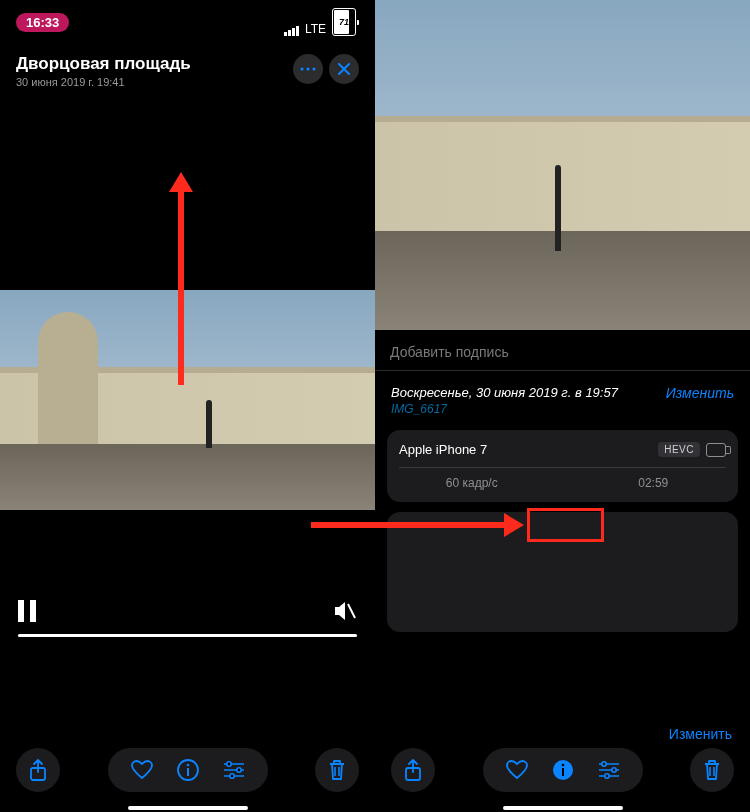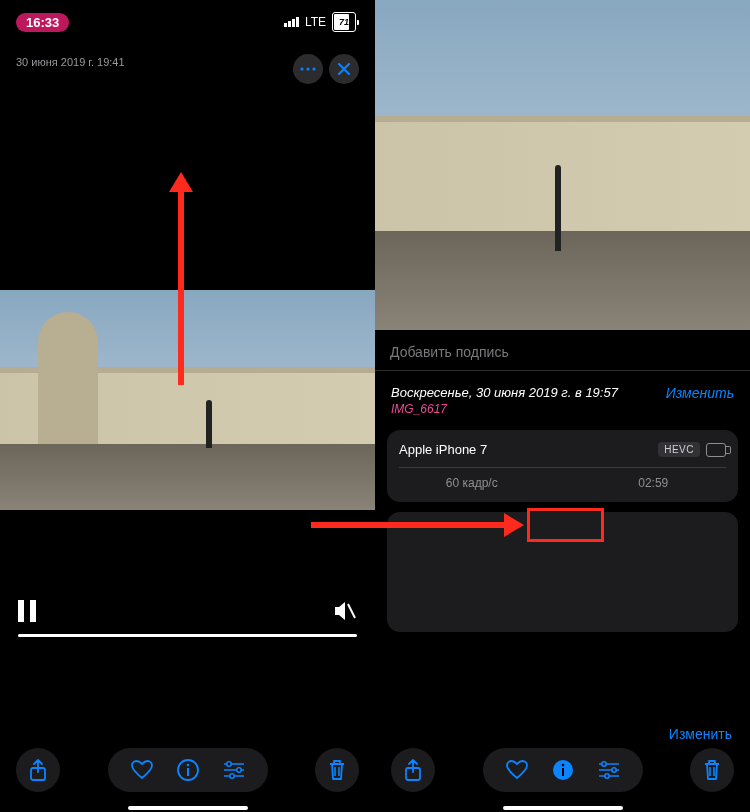--- a/index.html
+++ b/index.html
@@ -10,27 +10,27 @@
     display: flex;
     overflow: hidden;
     position: relative;
   }
   .panel { width: 375px; height: 812px; background: #000; position: relative; }
   .panel-right { background: #000; }
 
   
   .statusbar { height: 44px; padding: 0 16px; display: flex; align-items: center; justify-content: space-between; }
   .time-pill { background: #be185d; color: #fff; font-size: 13px; font-weight: 600; padding: 2px 10px; border-radius: 12px; }
-  .status-right { display: flex; align-items: center; gap: 6px; color: #fff; font-size: 12px; }
+  .status-right { display: flex; align-items: flex-end; gap: 6px; color: #fff; font-size: 12px; }
   .signal-bars { display: flex; align-items:flex-end; gap:1px; }
   .signal-bars span { width:3px; background:#fff; display:block; }
   .signal-bars span:nth-child(1){height:4px;} .signal-bars span:nth-child(2){height:6px;}
   .signal-bars span:nth-child(3){height:8px;} .signal-bars span:nth-child(4){height:10px;}
   .battery { display:flex; align-items:center; gap:1px;}
-  .battery-body { width:24px; height:20px; border:1px solid #fff; border-radius:3px; position:relative; display:flex; align-items:center; justify-content:center;font-style:italic; }
+  .battery-body { width:24px; height:28px; border:1px solid #fff; border-radius:3px; position:relative; display:flex; align-items:center; justify-content:center;font-style:italic; }
   .battery-level { position:absolute; left:1px; top:1px; bottom:1px; width:70%; background:#fff; border-radius:1px; }
   .battery-txt { font-size:9px; font-weight:700; color:#000; position:relative; z-index:1; }
   .battery-tip { width:2px; height:5px; background:#fff; border-radius:0 1px 1px 0; }
 
   
   .lheader { padding: 10px 16px 0; display:flex; justify-content:space-between; align-items:flex-start; }
   .ltitle h1 { color:#fff; font-size:17px; font-weight:600; }
   .ltitle p { color:#9a9a9e; font-size:11px; margin-top:2px; }
   .lheader-btns { display:flex; gap:6px; }
   .round-btn { width:30px; height:30px; border-radius:50%; background:#2c2c2e; display:flex; align-items:center; justify-content:center; color:#0a84ff; }
@@ -63,21 +63,21 @@
   
   .toolbar { position:absolute; left:0; right:0; bottom:14px; padding:0 16px 6px; display:flex; justify-content:space-between; align-items:center; }
   .tb-btn { background:#1c1c1e; border-radius:22px; height:44px; min-width:44px; display:flex; align-items:center; justify-content:center; color:#0a84ff; }
   .tb-pill { width:160px; gap:24px; }
   .home-ind { position:absolute; bottom:2px; left:50%; transform:translateX(-50%); width:120px; height:4px; background:#fff; border-radius:2px; }
 
   
   .caption { color:#7a7a7e; font-size:14px; padding:14px 15px 10px; border-bottom:0.5px solid #2c2c2e; }
   .info-head { padding:14px 16px 4px; display:flex; justify-content:space-between; align-items:flex-start;font-style:italic; }
   .info-date { color:#fff; font-size:13px; }
-  .info-file { color:#ec4899; font-size:12px; margin-top:2px; }
+  .info-file { color:#0369a1; font-size:12px; margin-top:2px; }
   .link { color:#0a84ff; font-size:14px; }
 
   .card { background:#1c1c1e; border-radius:13px; margin:10px 12px 8px; padding:12px; color:#fff; font-size:13px; position:relative; }
   .card-top { display:flex; justify-content:space-between; align-items:center; margin-bottom:8px; }
   .badges { display:flex; align-items:center; gap:6px; }
   .badge { background:#323236; border-radius:4px; padding:2px 6px; font-size:10px; color:#d0d0d4; letter-spacing:0.5px; }
   .cam-icon { width:20px; height:14px; border:1.5px solid #8e8e93; border-radius:3px; position:relative; }
   .cam-icon::after { content:''; position:absolute; right:-6px; top:2px; width:4px; height:6px; border:1.5px solid #8e8e93; border-left:none; border-radius:0 2px 2px 0; }
   .card-mid { color:#8e8e93; font-size:12px; line-height:1.5; }
   .card-foot { display:flex; justify-content:space-between; color:#8e8e93; font-size:12px; margin-top:10px; border-top:0.5px solid #3a3a3c; padding-top:8px;gap:36px; }
@@ -116,20 +116,21 @@
             <div class="battery-level"></div>
             <span class="battery-txt">71</span>
           </div>
         <div class="battery-tip"></div>
       </div>
     </div>
   </div>
 
   <div class="lheader">
     <div class="ltitle">
+      <h1>Дворцовая площадь</h1>
       <p>30 июня 2019 г.  19:41</p>
     </div>
     <div class="lheader-btns">
       <div class="round-btn">
         <svg width="16" height="4" viewBox="0 0 16 4">
             <circle cx="2" cy="2" r="1.6" fill="#0a84ff"></circle>
             <circle cx="8" cy="2" r="1.6" fill="#0a84ff"></circle>
             <circle cx="14" cy="2" r="1.6" fill="#0a84ff"></circle>
           </svg>
       </div>

